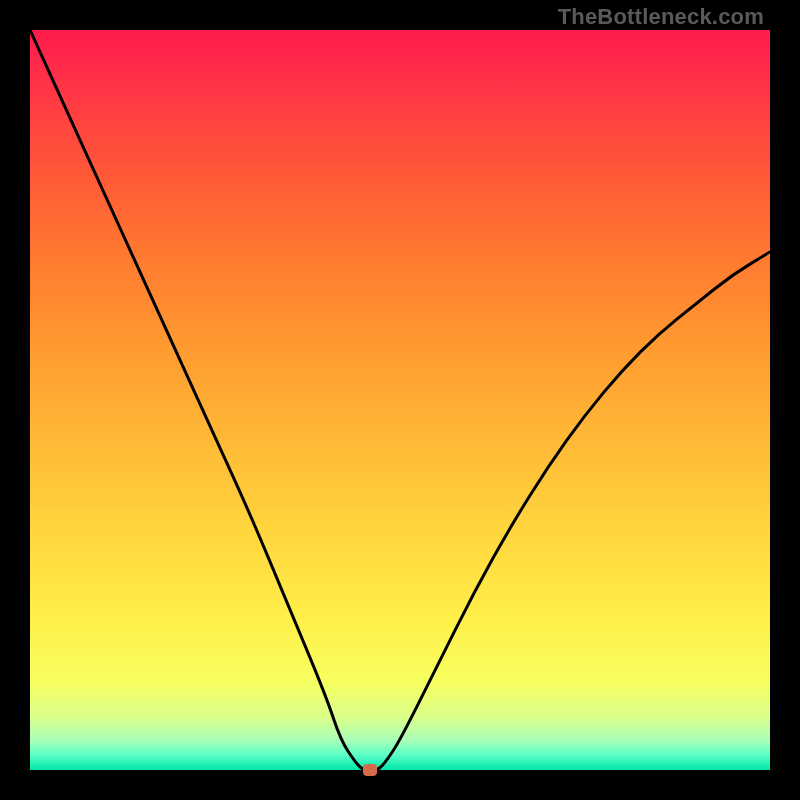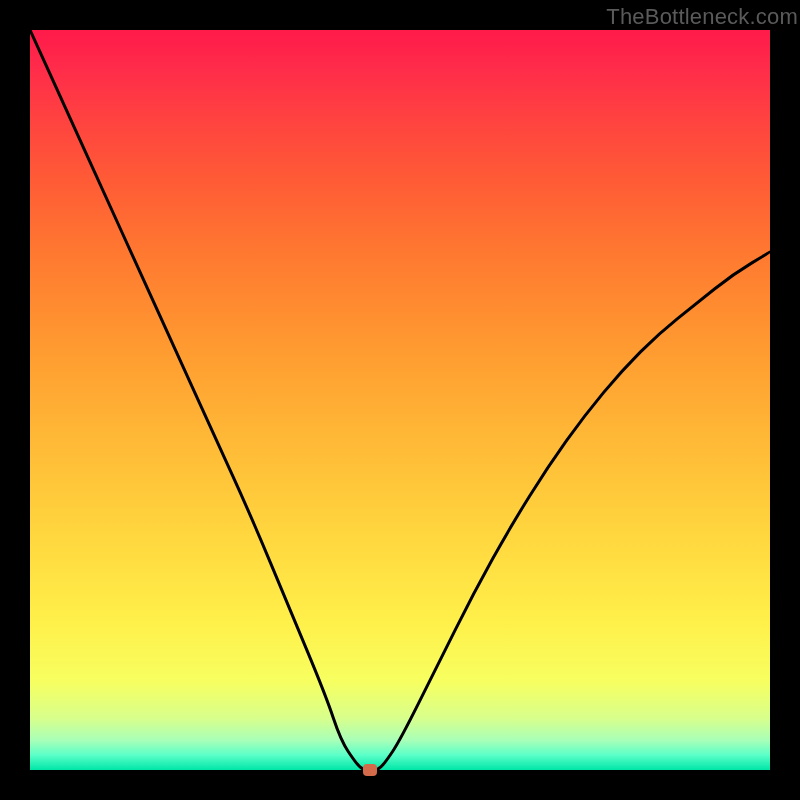--- a/index.html
+++ b/index.html
@@ -7,23 +7,23 @@
     width: 800px;
     height: 800px;
     background: #000;
     position: relative;
     overflow: hidden;
     font-family: Arial, Helvetica, sans-serif;
   }
   .watermark {
     position: absolute;
     top: 4px;
-    right: 2px;
+    right: 36px;
     font-size: 22px;
-    font-weight: 400;
+    font-weight: 700;
     color: #5a5a5a;
     letter-spacing: 0.2px;
     z-index: 20;
   }
   .plot-area {
     position: absolute;
     top: 30px;
     left: 30px;
     width: 740px;
     height: 740px;

